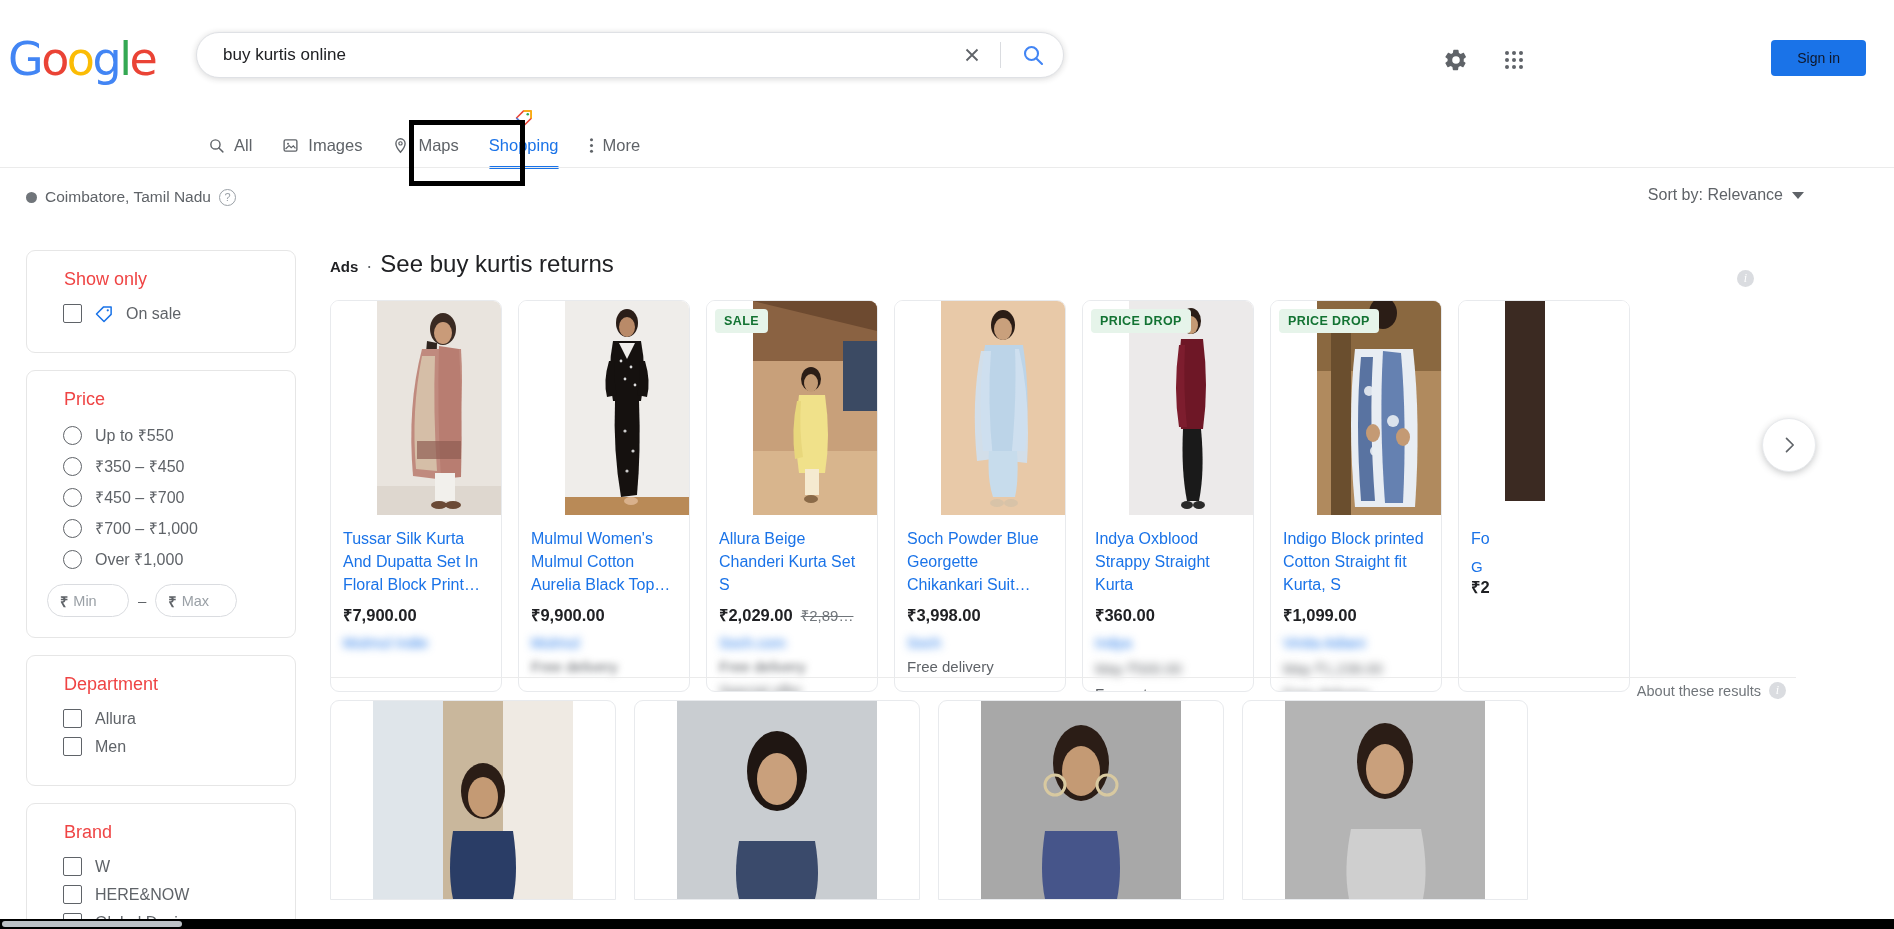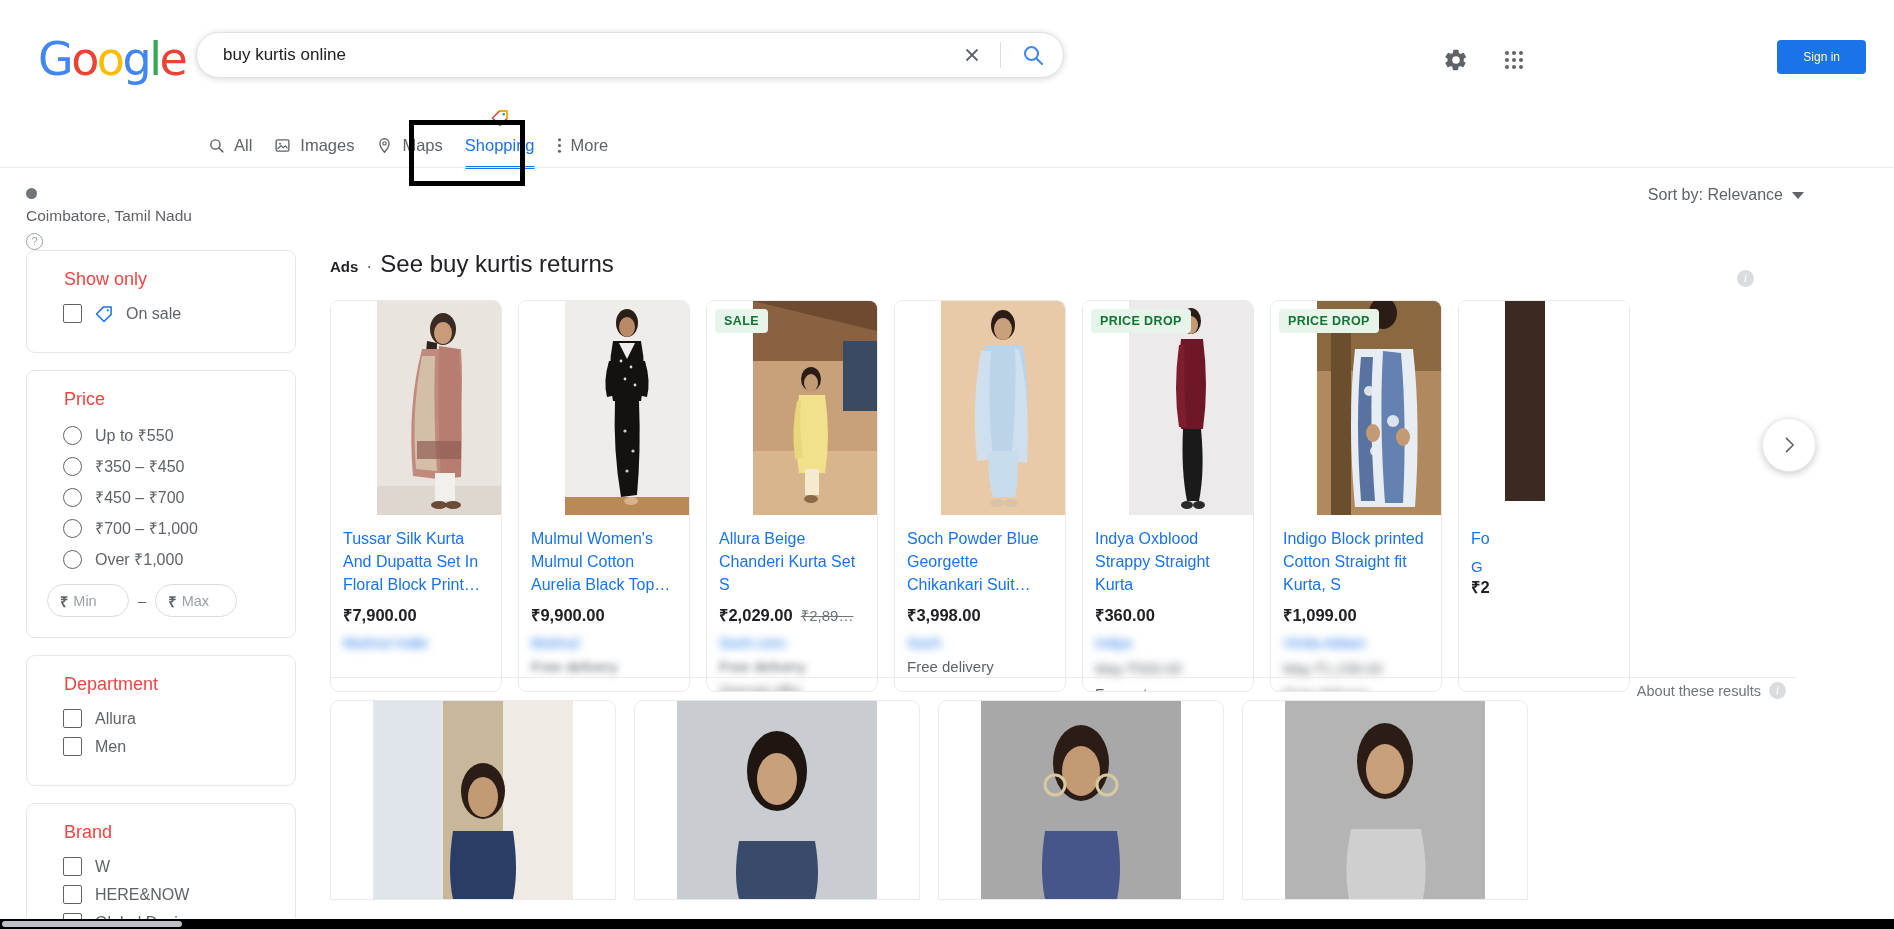--- a/index.html
+++ b/index.html
@@ -10,21 +10,21 @@
     font-family: "Liberation Sans", sans-serif;
     color: #202124;
     overflow: hidden;
     position: relative;
   }
 
   
   .header { position: relative; height: 128px; }
 
   .logo {
-    position: absolute; left: 38px; top: 36px;
+    position: absolute; left: 8px; top: 36px;
     font-size: 46px; letter-spacing: -2.5px;
     font-family: "DejaVu Sans", sans-serif;
     font-weight: 400; line-height: 46px;
   }
   .logo .b { color: #4285F4; }
   .logo .r { color: #EA4335; }
   .logo .y { color: #FBBC05; }
   .logo .g { color: #34A853; }
 
   .searchbar {
@@ -62,30 +62,30 @@
     cursor: pointer;
   }
   .apps-grid {
     display: grid; grid-template-columns: repeat(3, 4px); grid-template-rows: repeat(3, 4px);
     gap: 3px;
   }
   .apps-grid i { width: 4px; height: 4px; background: #5f6368; border-radius: 50%; display: block; }
 
   .signin {
     position: absolute; right: 28px; top: 40px;
-    background: #1a73e8; color: #fef9c3;
-    font-size: 12px; font-weight: 500;
+    background: #1a73e8; color: #0f172a;
+    font-size: 14px; font-weight: 500;
     padding: 10px 26px; border: none; border-radius: 4px;
     cursor: pointer; font-family: "Liberation Sans", sans-serif;
   }
 
   
   .tabs {
     position: absolute; left: 208px; top: 123px;
-    display: flex; align-items: flex-end; gap: 22px;
+    display: flex; align-items: flex-end; gap: 30px;
     height: 46px;
   }
   .tab {
     display: flex; align-items: center; gap: 9px;
     font-size: 16.5px; color: #5f6368;
     padding-bottom: 14px; cursor: pointer; position: relative;
     white-space: nowrap;
   }
   .tab.active { color: #1a73e8; flex-direction: column; }
   .tab.active::after {
@@ -104,22 +104,22 @@
     position: absolute; left: 409px; top: 120px;
     width: 116px; height: 66px;
     border: 5px solid #000; background: transparent;
     pointer-events: none; z-index: 30;
   }
 
   
   .locbar { position: absolute; left: 0; right: 0; top: 188px; height: 34px; }
   .location {
     position: absolute; left: 26px; top: 0;
-    display: flex; align-items: flex-start; gap: 8px;
-    font-size: 15.5px; color: #5f6368; flex-direction: column;
+    display: flex; align-items: center; gap: 8px;
+    font-size: 15.5px; color: #5f6368;
   }
   .loc-dot { width: 11px; height: 11px; border-radius: 50%; background: #70757a; display: block; }
   .help-icon {
     width: 17px; height: 17px; border-radius: 50%; border: 1.4px solid #9aa0a6;
     color: #9aa0a6; font-size: 11px; line-height: 14px; text-align: center;
     font-family: "Liberation Sans", sans-serif;
   }
   .sortby {
     position: absolute; right: 90px; top: -2px;
     display: flex; align-items: center; gap: 9px;

